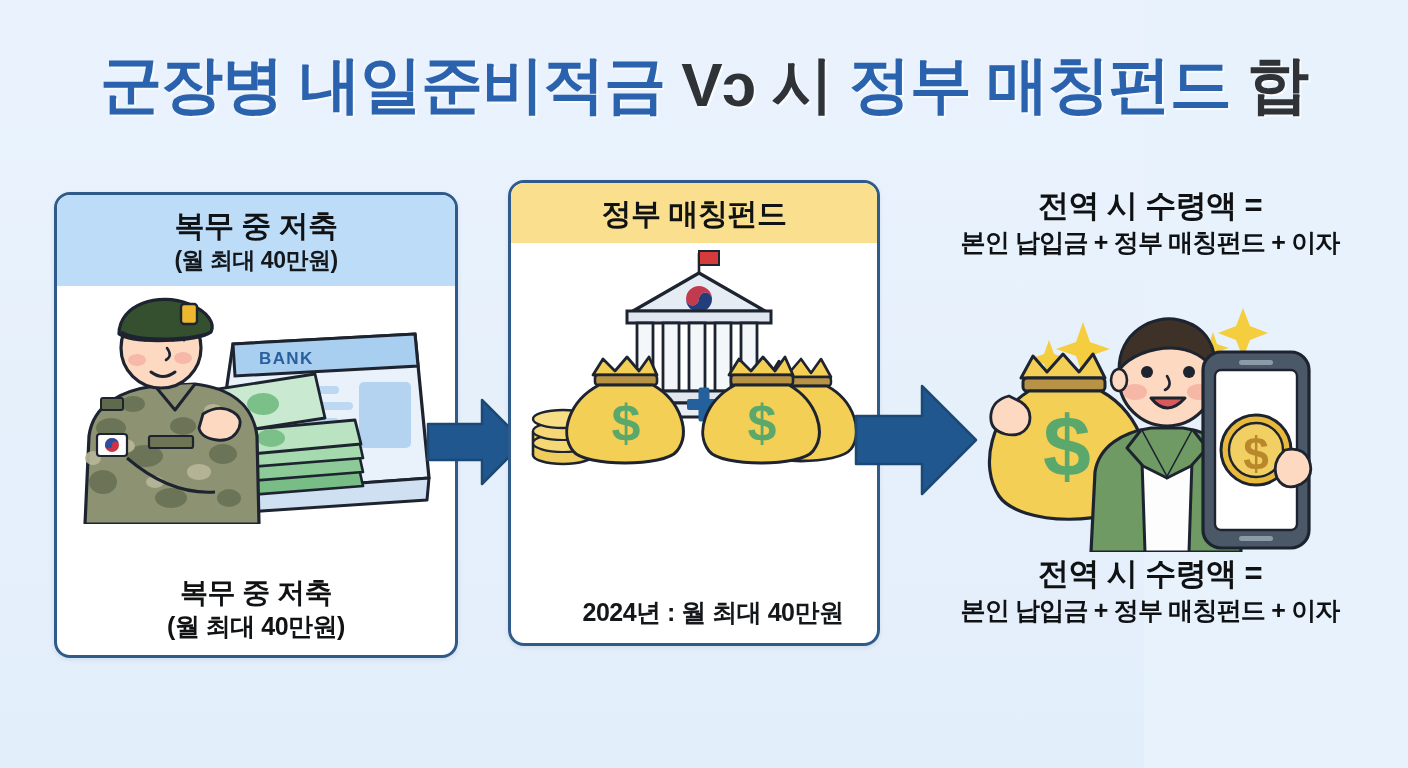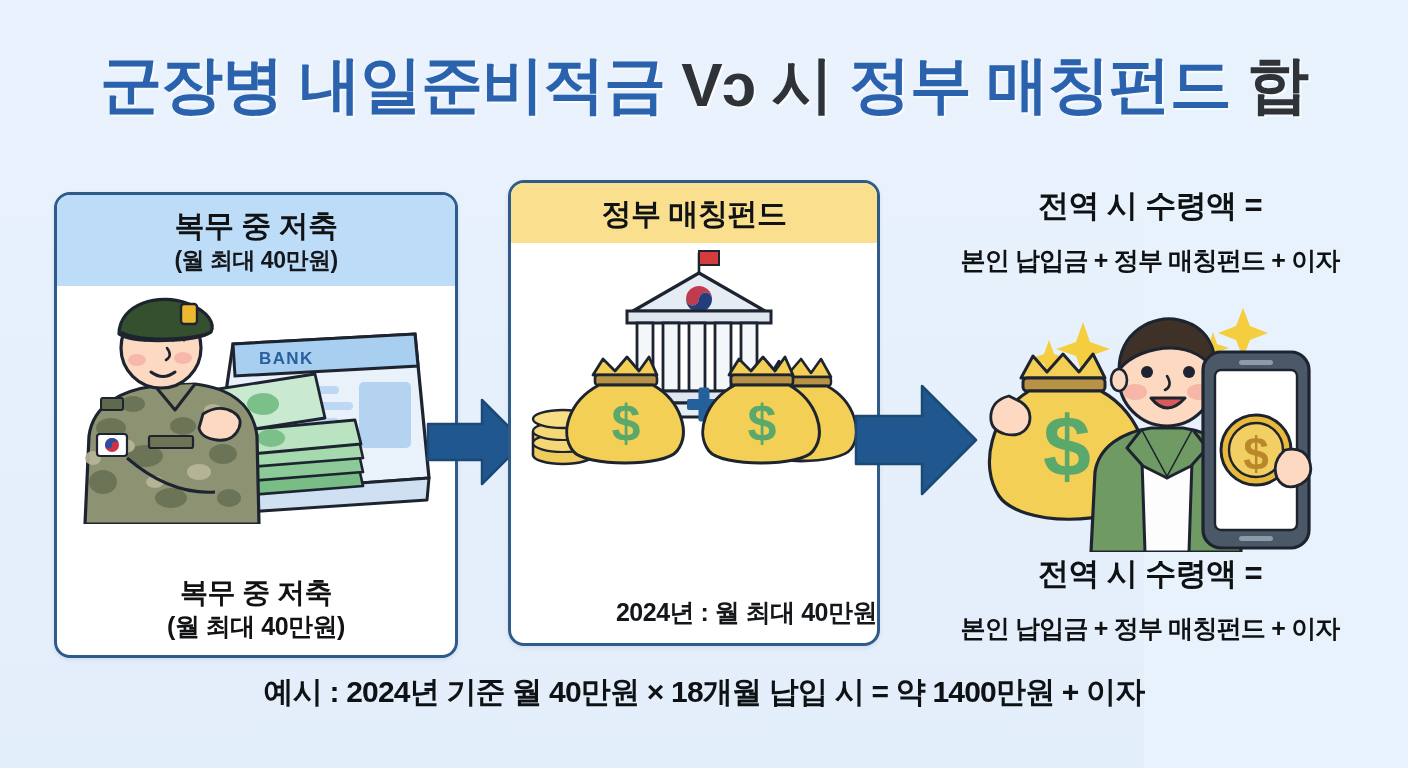--- a/index.html
+++ b/index.html
@@ -103,21 +103,21 @@
     letter-spacing: -0.5px;
     line-height: 1.2;
     margin-top: 2px;
   }
   .foot-line {
     font-size: 25px;
     font-weight: 700;
     color: #15181b;
     letter-spacing: -0.5px;
     line-height: 1.32;
-    text-align: right;
+    text-align: center;
     padding-left: 38px;
   }
 
   
   .right-col {
     position: absolute;
     left: 910px;
     top: 188px;
     width: 480px;
     text-align: center;
@@ -135,21 +135,21 @@
     color: #0f1113;
     letter-spacing: -0.6px;
     line-height: 1.16;
   }
   .rc-sub {
     font-size: 25px;
     font-weight: 800;
     color: #0f1113;
     letter-spacing: -0.8px;
     line-height: 1.2;
-    margin-top: 21px;
+    margin-top: 3px;
     white-space: nowrap;
   }
 
   
   .footer-note {
     position: absolute;
     left: 0;
     top: 672px;
     width: 1408px;
     text-align: center;
@@ -395,15 +395,14 @@
 
       <path d="M300 150 q18 -4 24 10 q6 16 -8 24 q-16 8 -24 -6 q-6 -16 8 -28 z" fill="#fcd9c0" stroke="#1d2430" stroke-width="2.8" stroke-linejoin="round"></path>
     </g>
   </svg>
 
   <div class="right-col-bottom">
     <div class="rc-main">전역 시 수령액 =</div>
     <div class="rc-sub">본인 납입금 + 정부 매칭펀드 + 이자</div>
   </div>
 
-  <div class="footer-note">예시 : 2024년 기준 월 40만원 × 18개월 납입 시  = 약 1400만원 + 이자</div>
 
 </div>
 
 </body></html>

